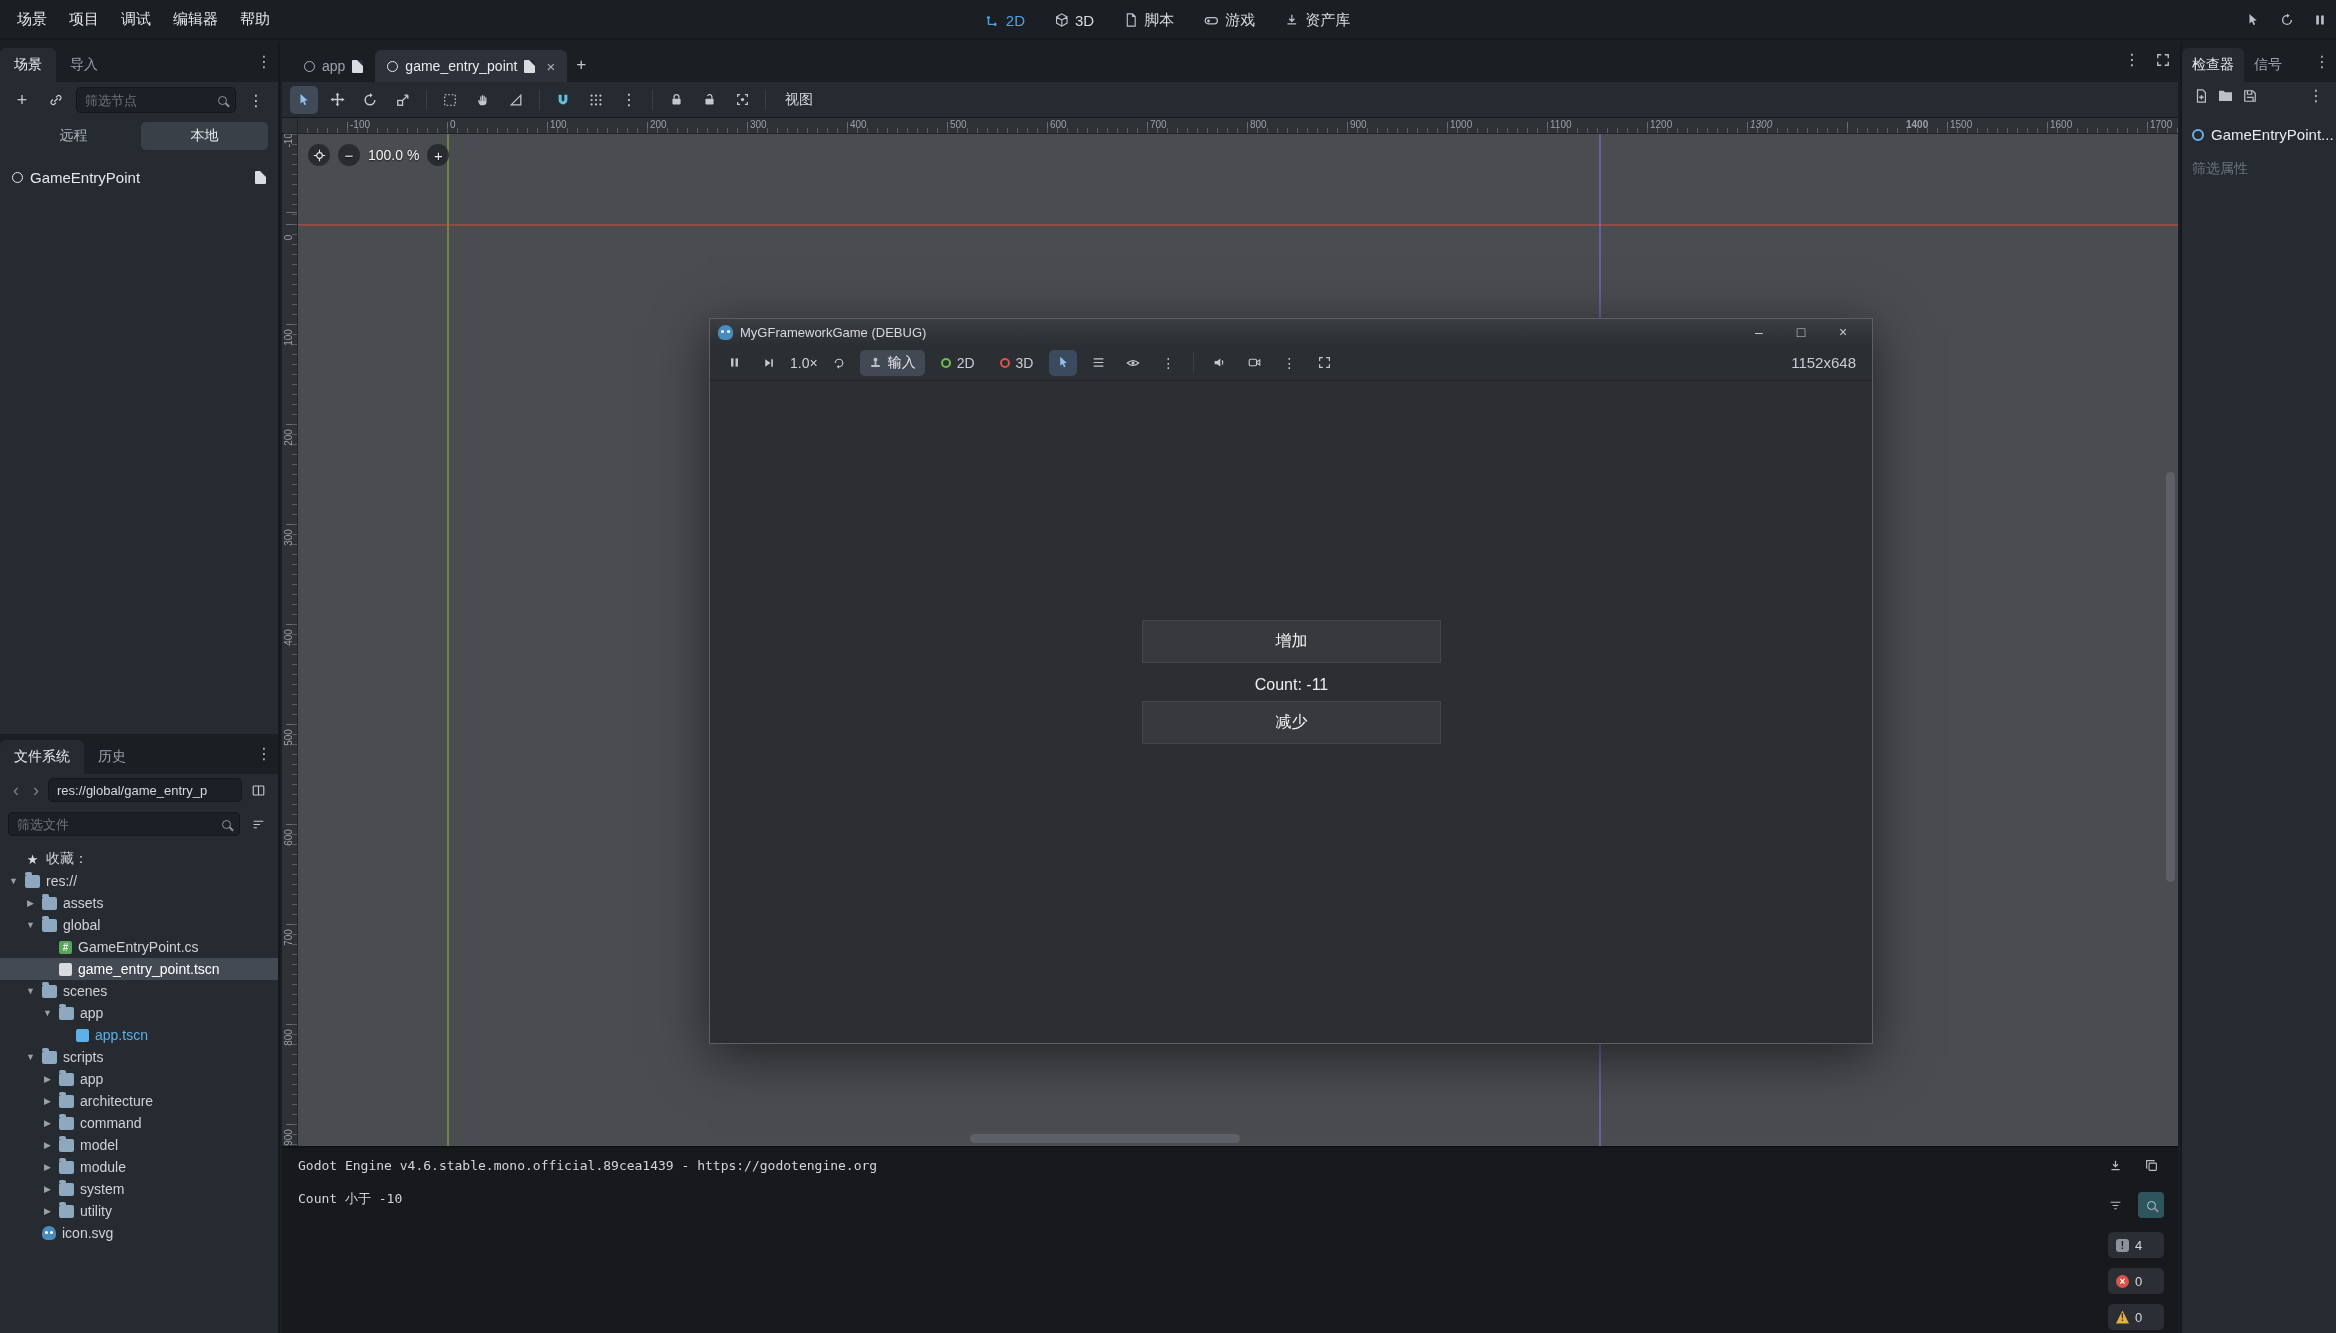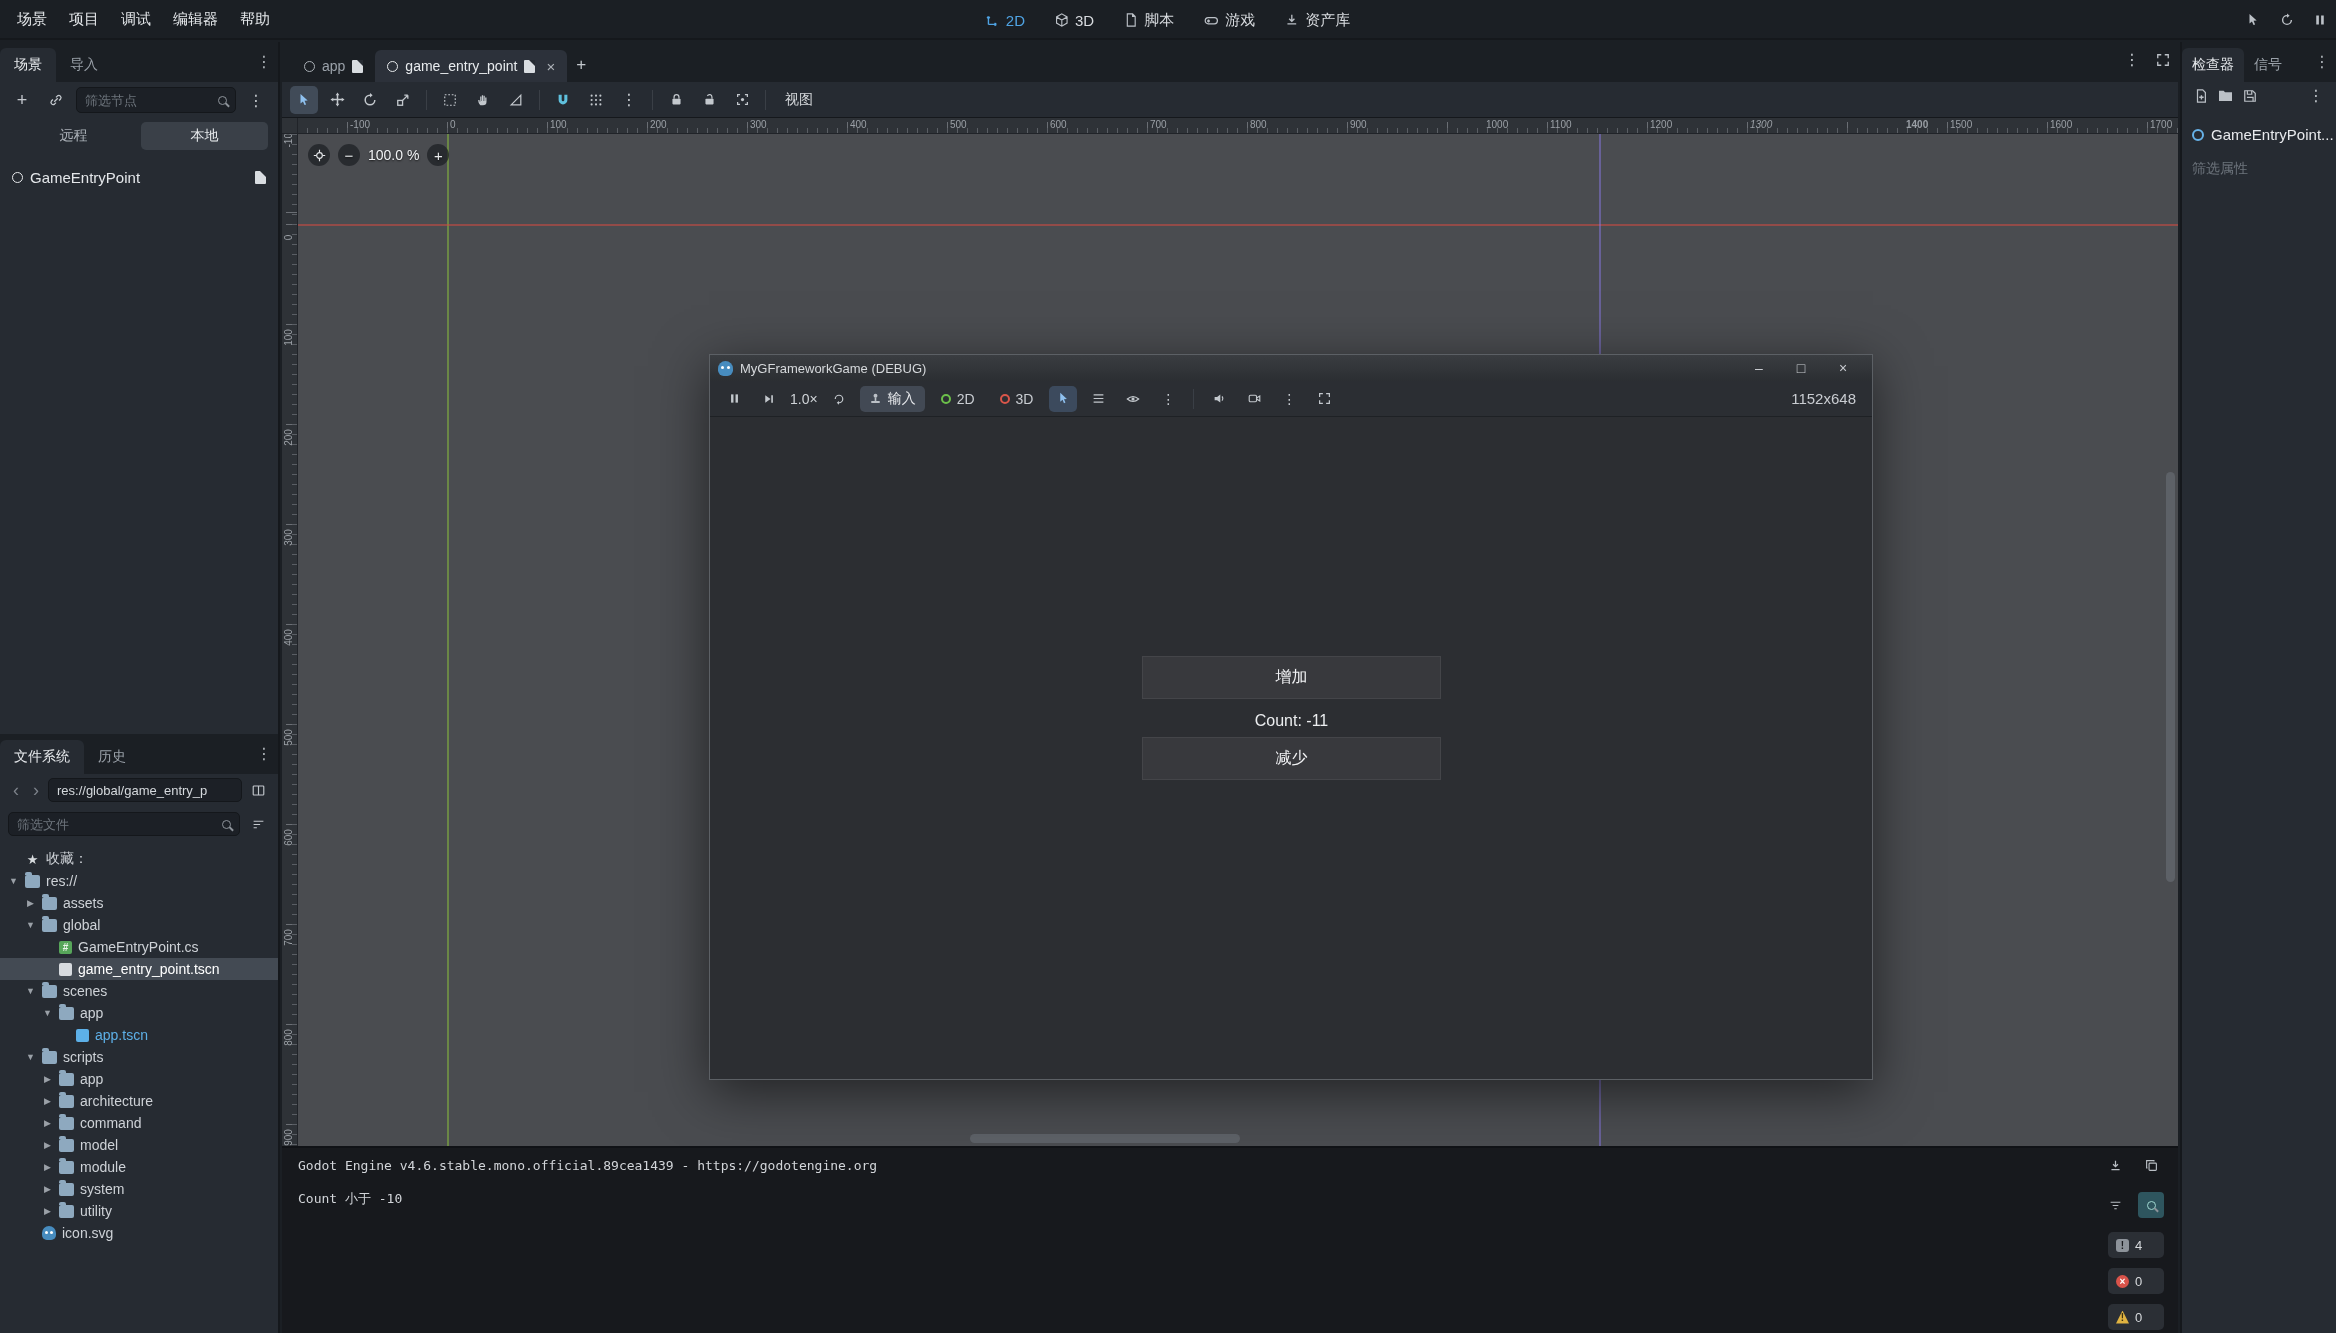--- a/index.html
+++ b/index.html
@@ -115,21 +115,21 @@
     color:#f2f4f6; text-shadow:0 1px 2px rgba(0,0,0,.7); font-size:14px; }
   .zoom-round { width:22px; height:22px; border-radius:50%; background:rgba(30,32,36,.75); display:flex; align-items:center; justify-content:center; font-size:15px; color:#e8eaec; }
 
   .vscroll { position:absolute; right:3px; top:2px; bottom:16px; width:9px; z-index:2; }
   .vscroll .thumb { position:absolute; left:0; width:9px; border-radius:5px; background:#5d6167; }
   .hscroll { position:absolute; left:2px; right:16px; bottom:3px; height:9px; z-index:2; }
   .hscroll .thumb { position:absolute; top:0; height:9px; border-radius:5px; background:#5d6167; }
 
   
   #game-window { position:absolute; left:411px; top:184px; width:1164px; height:726px; z-index:6;
-    border:1px solid #5c6065; box-shadow:0 12px 50px rgba(0,0,0,.55); background:#2c2e32;margin-top:36px; }
+    border:1px solid #5c6065; box-shadow:0 12px 50px rgba(0,0,0,.55); background:#2c2e32; }
   #gw-titlebar { height:26px; background:linear-gradient(#3a3d41,#2b2e32); display:flex; align-items:center;
     padding:0 8px; gap:7px; font-size:13px; color:#d6d9dc; }
   .gw-godot-icon { width:15px; height:15px; background:#478cbf; border-radius:50% 50% 38% 38%; position:relative; flex:none; }
   .gw-godot-icon::before { content:''; position:absolute; left:3px; top:5px; width:3px; height:3px; border-radius:50%; background:#fff; box-shadow:6px 0 0 #fff; }
   #gw-controls { margin-left:auto; display:flex; }
   .gw-ctl { width:42px; height:26px; display:flex; align-items:center; justify-content:center; color:#c8cbd0; font-size:14px; }
   #gw-toolbar { height:36px; background:#2b2e33; border-bottom:1px solid #1e2125; display:flex; align-items:center;
     padding:0 10px; gap:7px; font-size:14px; color:#cfd3d7; }
   .gw-btn { height:26px; padding:0 9px; border-radius:5px; display:flex; align-items:center; gap:6px; color:#c9cdd2; }
   .gw-btn.hl { background:#424954; color:#e9ebee; }
@@ -512,21 +512,21 @@
         <span class="hnum" style="left: 152px;">0</span>
         <span class="hnum" style="left: 252px;">100</span>
         <span class="hnum" style="left: 352px;">200</span>
         <span class="hnum" style="left: 452px;">300</span>
         <span class="hnum" style="left: 552px;">400</span>
         <span class="hnum" style="left: 652px;">500</span>
         <span class="hnum" style="left: 752px;">600</span>
         <span class="hnum" style="left: 852px;">700</span>
         <span class="hnum" style="left: 952px;">800</span>
         <span class="hnum" style="left: 1052px;">900</span>
-        <span class="hnum" style="left: 1188px;">1000</span>
+        <span class="hnum" style="left: 1152px;">1000</span>
         <span class="hnum" style="left: 1252px;">1100</span>
         <span class="hnum" style="left: 1352px;">1200</span>
         <span class="hnum" style="left: 1452px; font-style: italic;">1300</span>
         <span class="hnum" style="left: 1608px; font-weight: bold;">1400</span>
         <span class="hnum" style="left: 1652px;">1500</span>
         <span class="hnum" style="left: 1752px;">1600</span>
         <span class="hnum" style="left: 1852px;">1700</span>
       </div>
     <div id="v-ruler">
         <span class="vnum" style="top: -2px;">-100</span>

